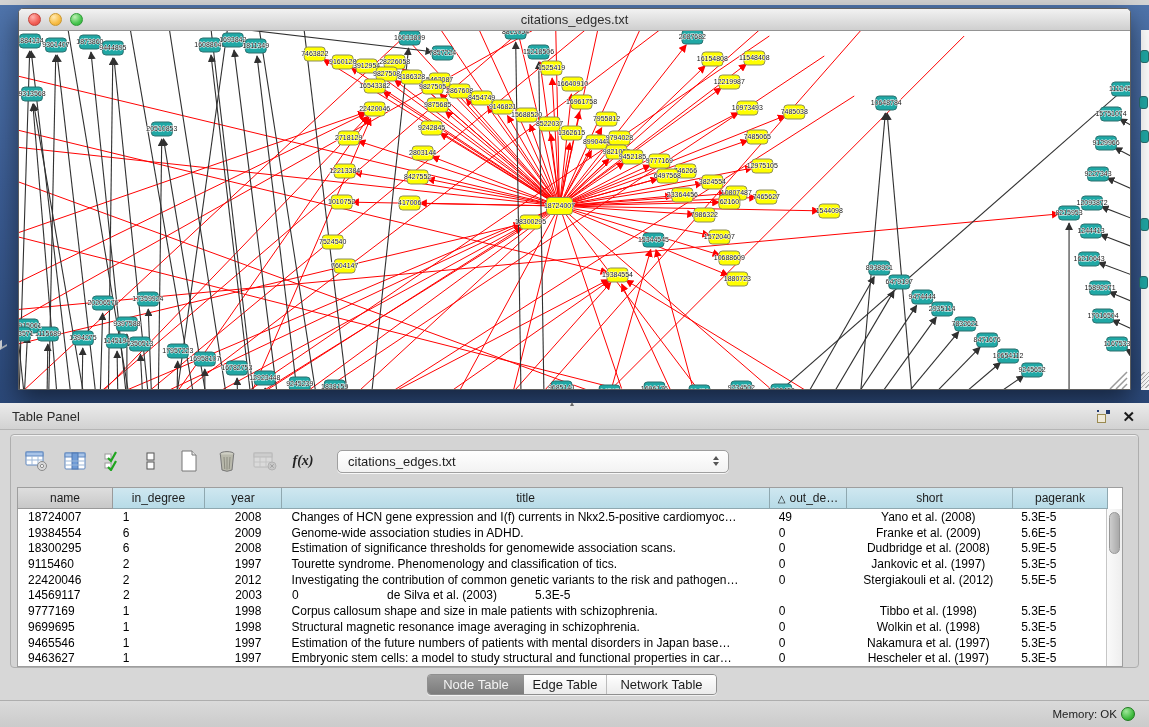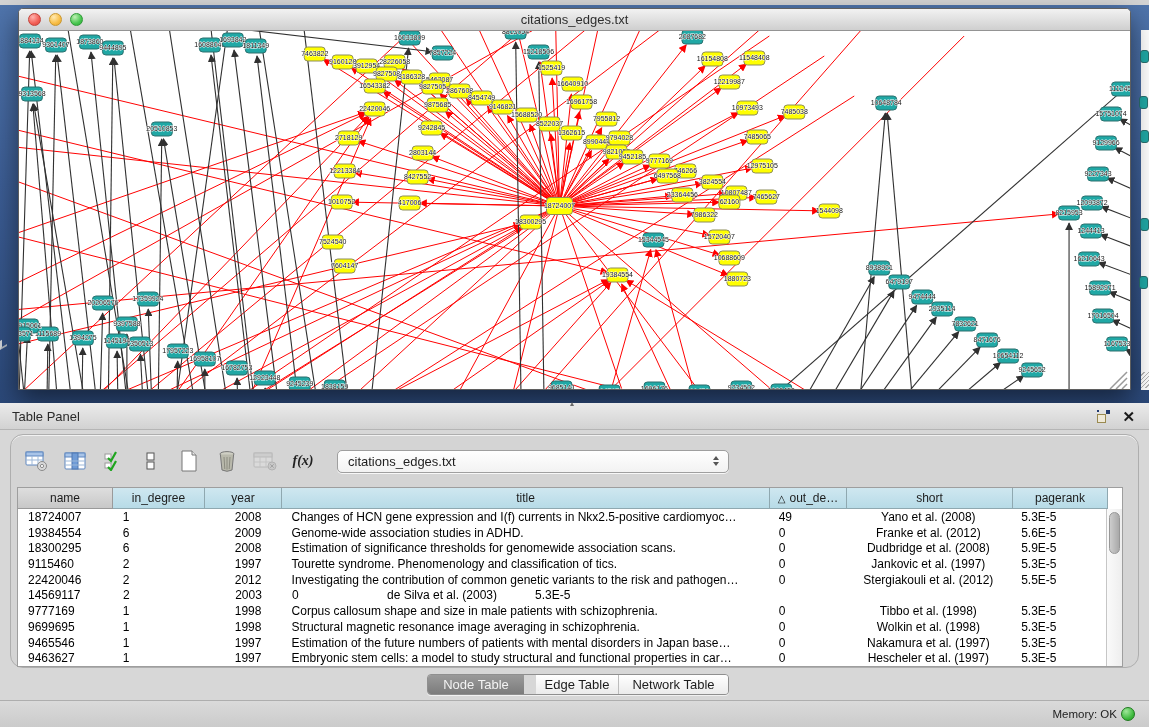--- a/index.html
+++ b/index.html
@@ -43,21 +43,21 @@
   .panel-header-icons { margin-left:auto; display:flex; align-items:center; gap:12px; padding-right:14px; }
   .float-icon { position:relative; width:13px; height:13px; }
   .float-icon .sq { position:absolute; left:0; bottom:0; width:9px; height:9px; border:1px solid #9a8a50; background:#efe9d8; }
   .float-icon .sq2 { position:absolute; right:0; top:0; width:4px; height:4px; background:#223a6e; }
   .float-icon .dot { position:absolute; left:0; top:0; width:2px; height:2px; background:#223a6e; }
   .close-icon { font-size:15px; font-weight:bold; color:#1a1a1a; line-height:13px; }
   .divider-grip { position:absolute; left:570px; top:401px; font-size:8px; color:#6a6a6a; line-height:6px; }
 
   .panel-body { position:absolute; left:0; top:430px; width:1149px; height:270px; background:#d7d7d7; }
   .inner-panel { position:absolute; left:10px; top:4px; width:1129px; height:234px;
-    background:#d4d4d4; border:1px solid #aeaeae; border-radius:13px; box-shadow:inset 0 1px 0 rgba(255,255,255,.7);padding-left:43px; }
+    background:#d4d4d4; border:1px solid #aeaeae; border-radius:4px; box-shadow:inset 0 1px 0 rgba(255,255,255,.7);padding-left:43px; }
 
   .toolbar { position:absolute; left:14px; top:12px; height:28px; display:flex; align-items:center; gap:14px; }
   .tb-icon { width:24px; height:22px; display:flex; align-items:center; justify-content:center; }
   .fx { font-family:"Liberation Serif", serif; font-style:italic; font-weight:bold; font-size:14px; color:#222; }
   .combo { margin-left:8px; width:392px; height:23px; background:linear-gradient(#ffffff,#f2f2f2);
     border:1px solid #9f9f9f; border-radius:5px; display:flex; align-items:center;
     box-shadow:0 1px 0 rgba(255,255,255,.8); }
   .combo-text { font-size:13px; color:#1e1e1e; padding-left:10px; flex:1; }
   .combo-arrows { display:flex; flex-direction:column; gap:2px; padding-right:9px; }
   .combo-arrows i { display:block; width:0; height:0; border-left:3.5px solid transparent; border-right:3.5px solid transparent; }
@@ -891,21 +891,21 @@
               <div class="td c4">49</div>
               <div class="td c5">Yano et al. (2008)</div>
               <div class="td c6">5.3E-5</div>
             </div>
             <div class="tr">
               <div class="td c0">19384554</div>
               <div class="td c1">6</div>
               <div class="td c2">2009</div>
               <div class="td c3">Genome-wide association studies in ADHD.</div>
               <div class="td c4">0</div>
-              <div class="td c5">Franke et al. (2012)</div>
+              <div class="td c5">Franke et al. (2009)</div>
               <div class="td c6">5.6E-5</div>
             </div>
             <div class="tr">
               <div class="td c0">18300295</div>
               <div class="td c1">6</div>
               <div class="td c2">2008</div>
               <div class="td c3">Estimation of significance thresholds for genomewide association scans.</div>
               <div class="td c4">0</div>
               <div class="td c5">Dudbridge et al. (2008)</div>
               <div class="td c6">5.9E-5</div>
@@ -975,21 +975,21 @@
           </div>
         <div class="vscroll">
           <div class="vthumb"></div>
         </div>
       </div>
 
     </div>
 
     <div class="tabs" id="tabs">
         <div class="tab sel" style="width: 96px;">Node Table</div>
-        <div class="tab" style="width: 82px; margin-left: 12px;">Edge Table</div>
+        <div class="tab" style="width: 82px;">Edge Table</div>
         <div class="tab" style="width: 110px;">Network Table</div>
       </div>
   </div>
 
   <div class="statusbar">
     <span class="mem-label">Memory: OK</span>
     <span class="mem-dot"></span>
   </div>
 
 </div>

